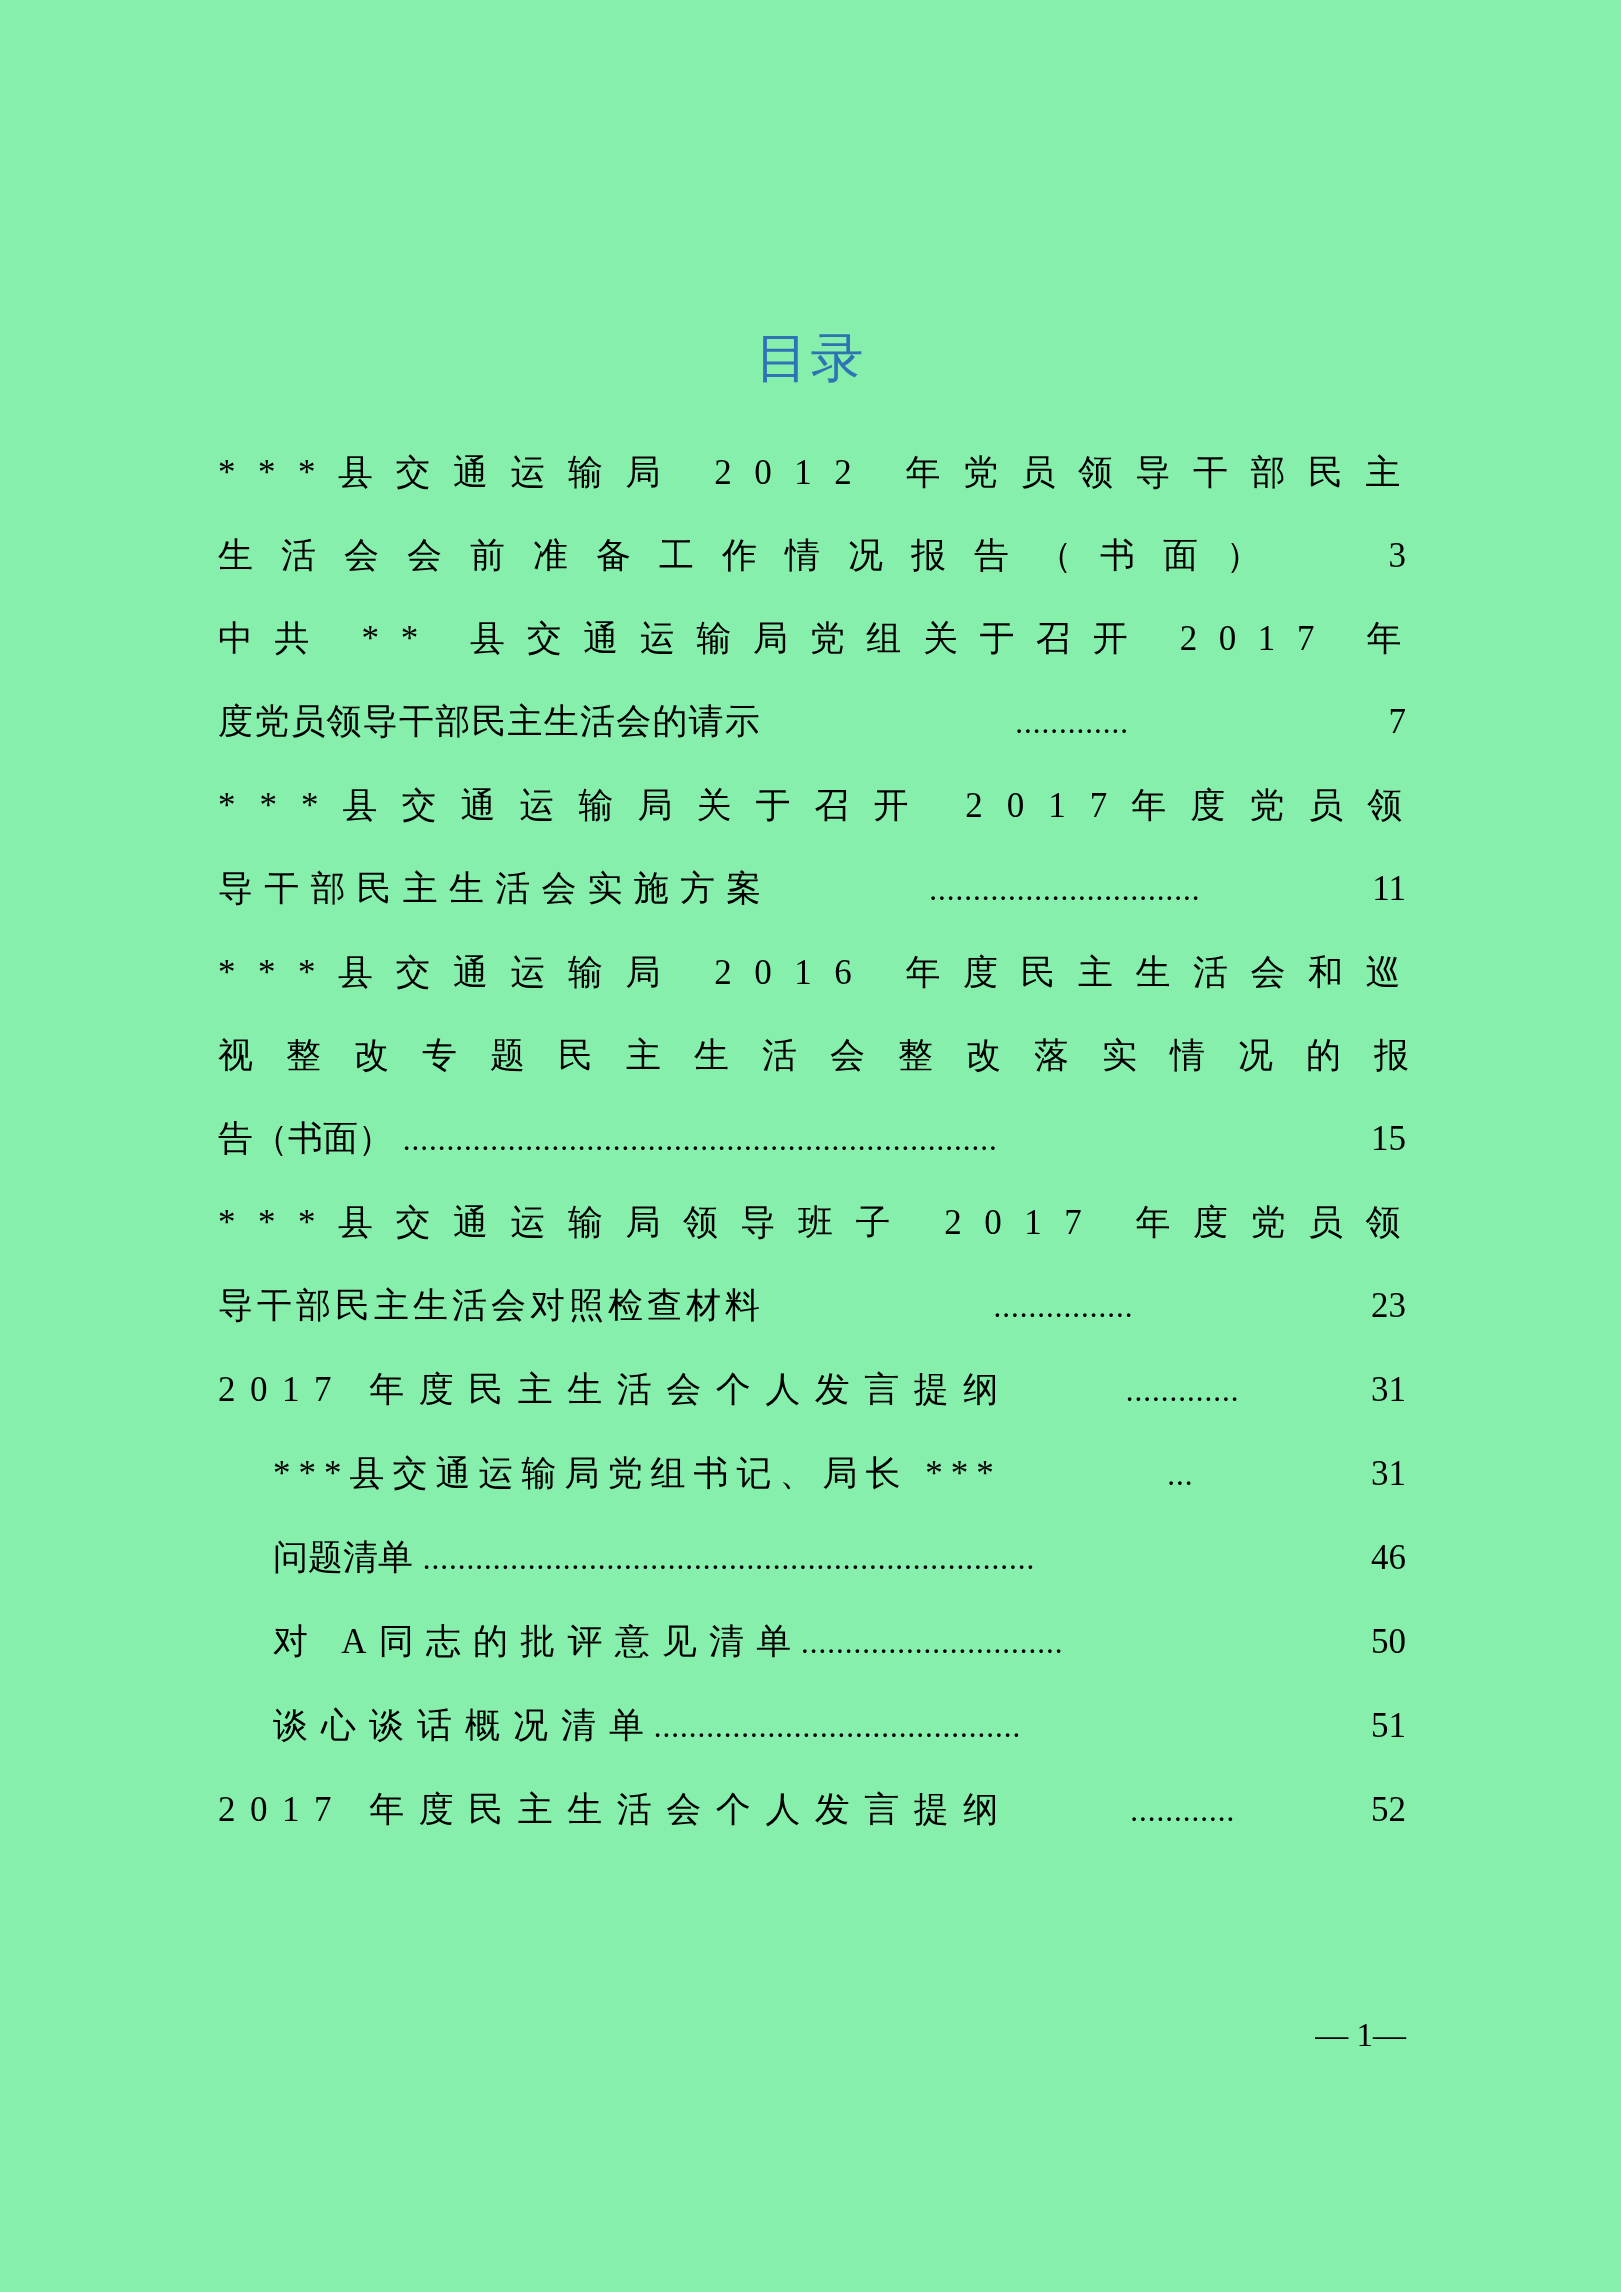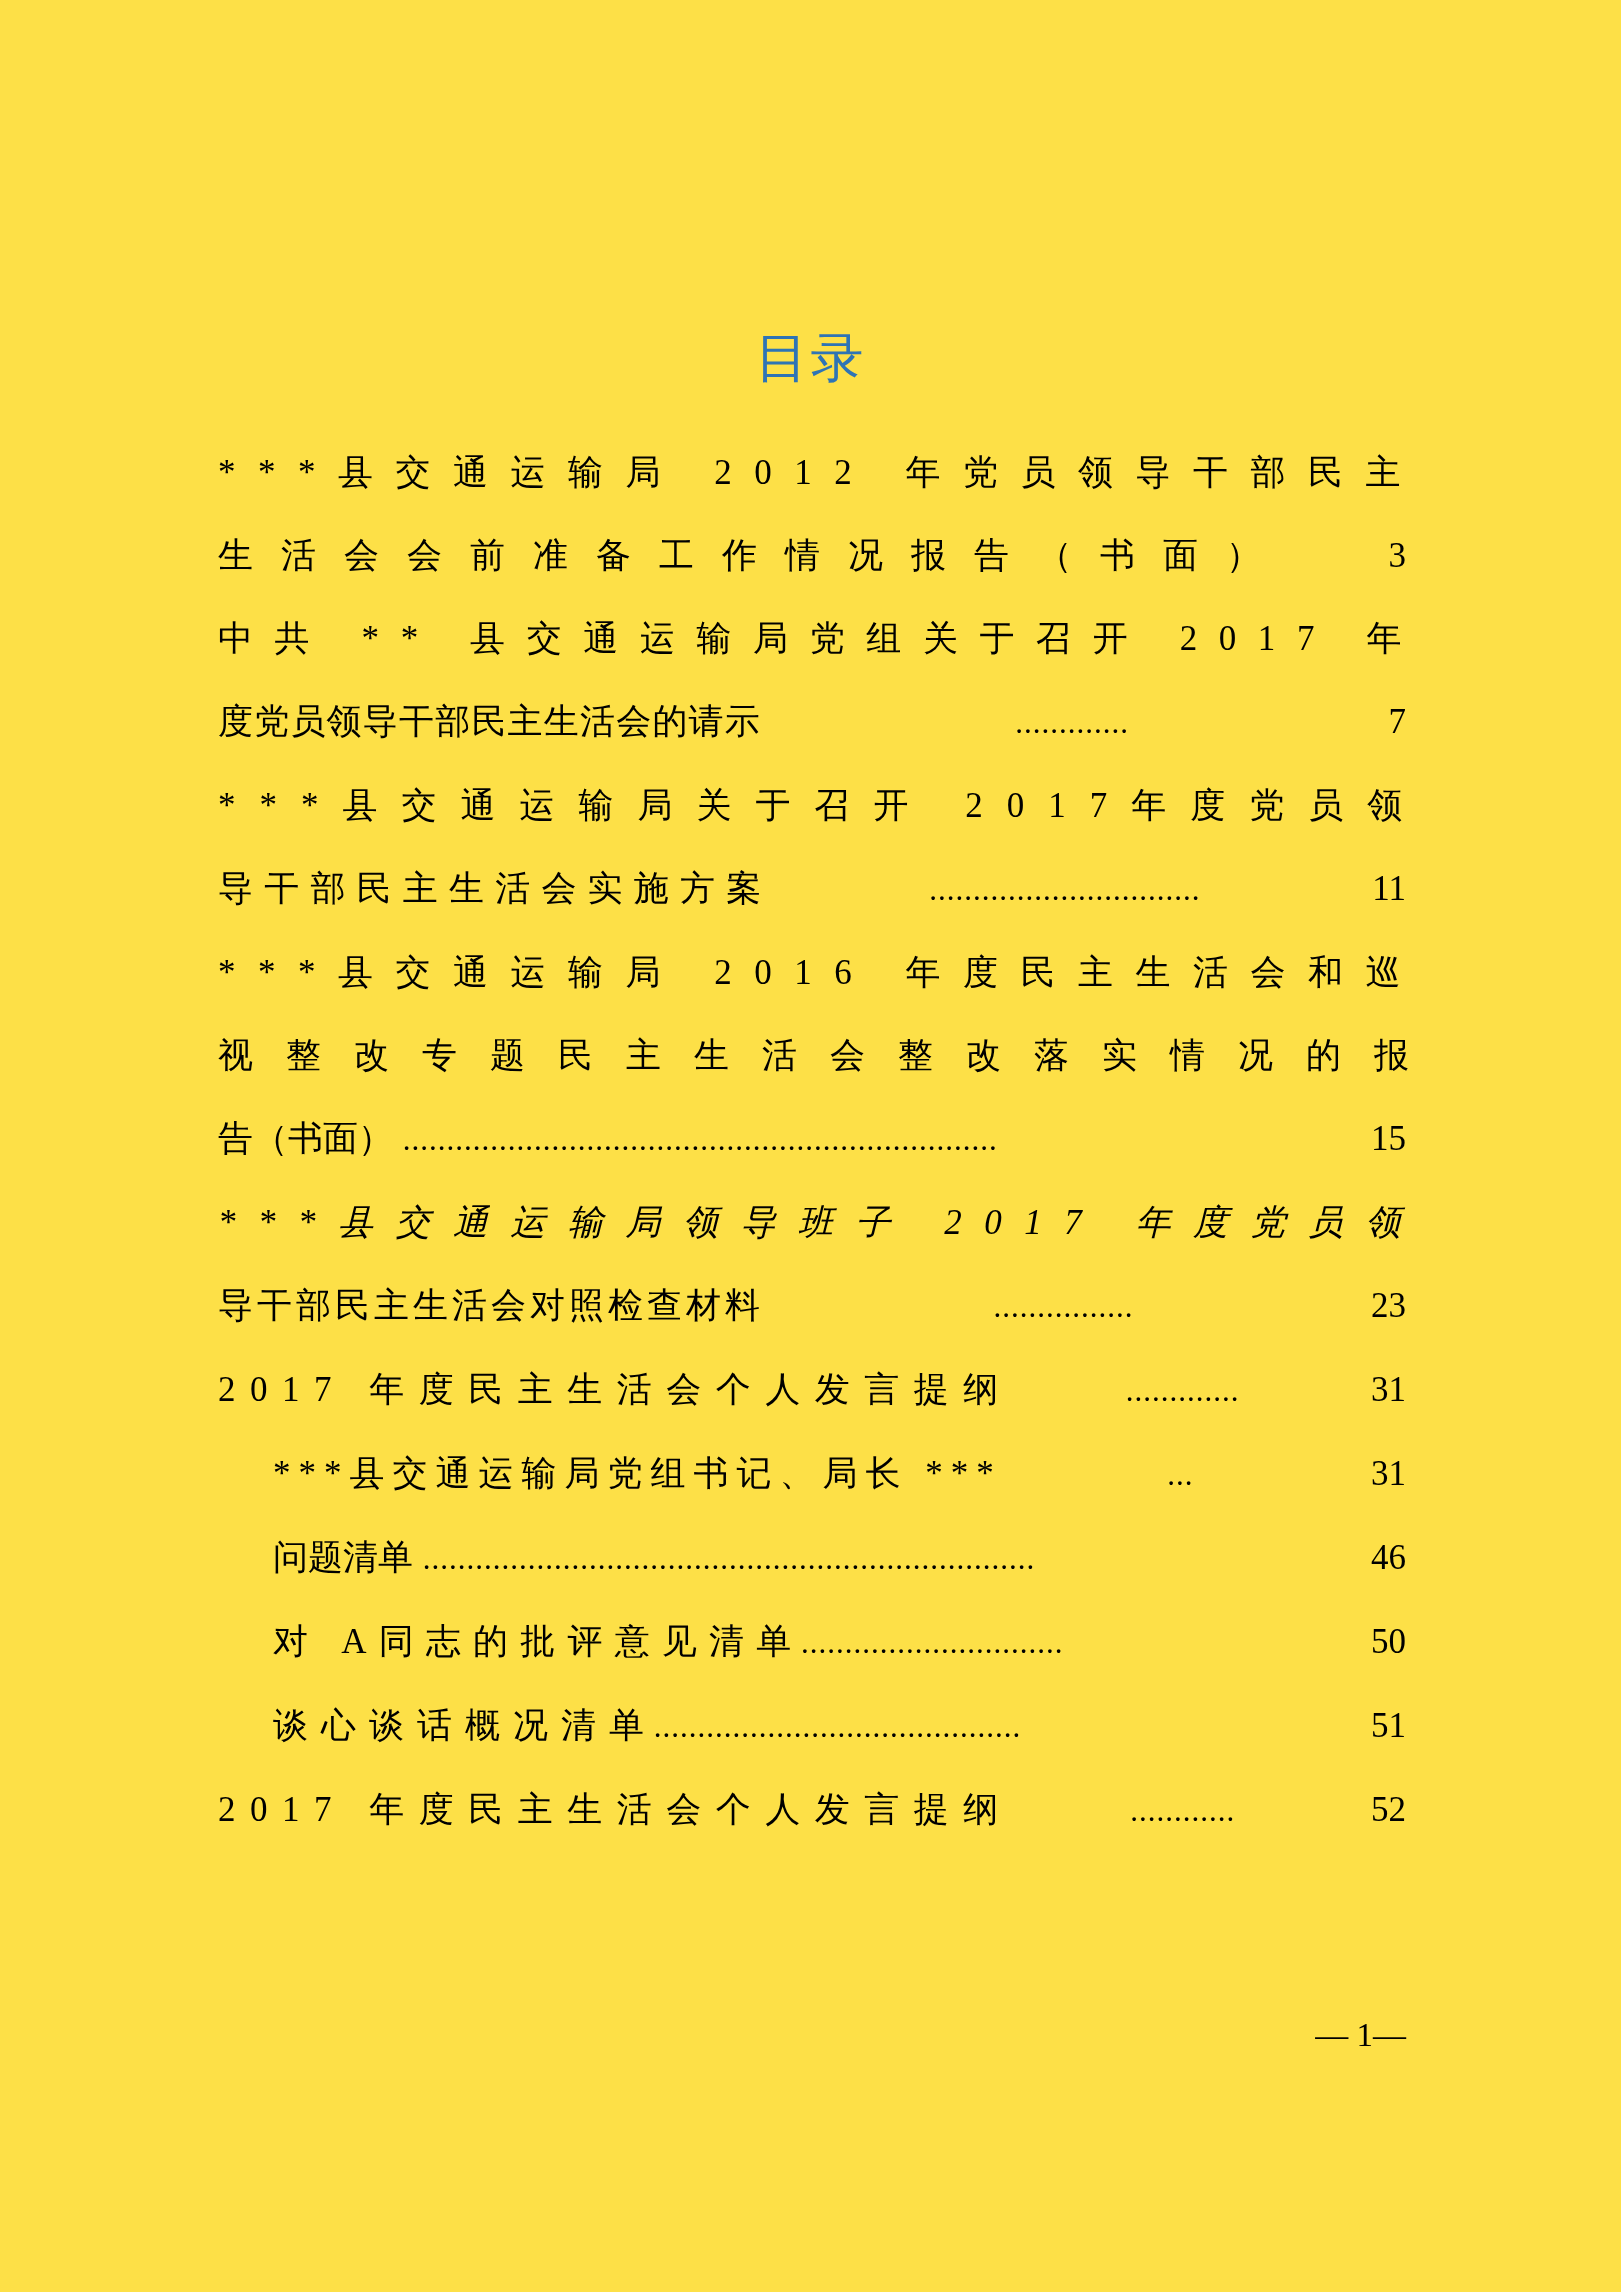--- a/index.html
+++ b/index.html
@@ -4,21 +4,21 @@
 <style>
   html, body {
     margin: 0;
     padding: 0;
     background: #ffffff;
   }
   .page {
     position: relative;
     width: 1621px;
     height: 2293px;
-    background: #fde047;
+    background: #86efac;
     margin: 0 auto;
     overflow: hidden;
     font-family: "Liberation Serif", "DejaVu Serif", serif;
   }
 
   .toc-title {
     position: absolute;
     top: 331px;
     left: 0;
     width: 100%;
@@ -146,21 +146,21 @@
     <div class="toc-line">
       <div class="spread">
         <span>告（书面）</span>
         <span class="dots">....................................................................</span>
         <span class="pg">15</span>
       </div>
     </div>
 
     <div class="toc-line">
       <div class="spread">
-        <span style="letter-spacing: 22.5px; margin-right: -22.5px; font-style: italic;">***县交通运输局领导班子 2017 年度党员领</span>
+        <span style="letter-spacing: 22.5px; margin-right: -22.5px;">***县交通运输局领导班子 2017 年度党员领</span>
       </div>
     </div>
     <div class="toc-line">
       <div class="spread">
         <span style="letter-spacing: 4px; margin-right: -4px;">导干部民主生活会对照检查材料</span>
         <span class="dots dots-narrow">................</span>
         <span class="pg">23</span>
       </div>
     </div>
 

